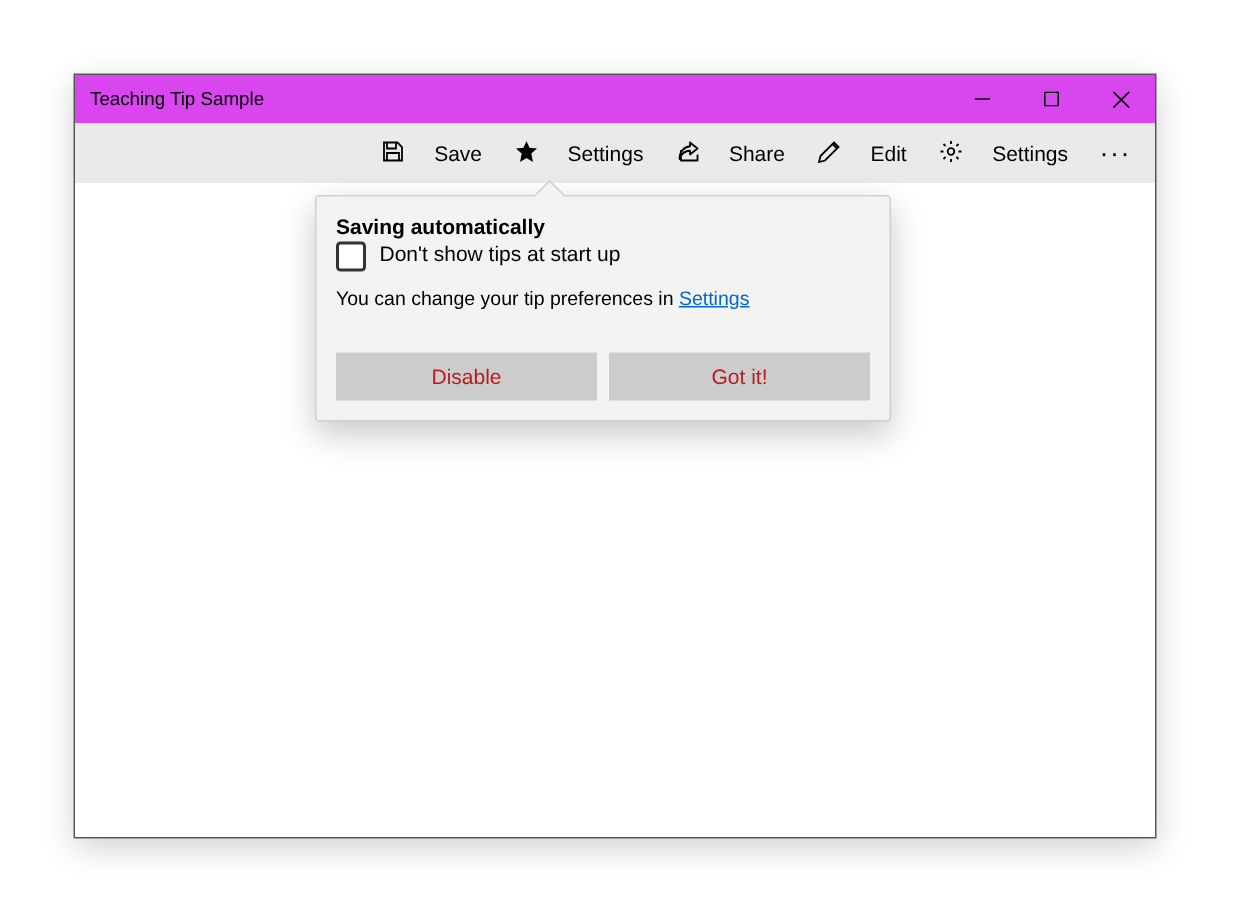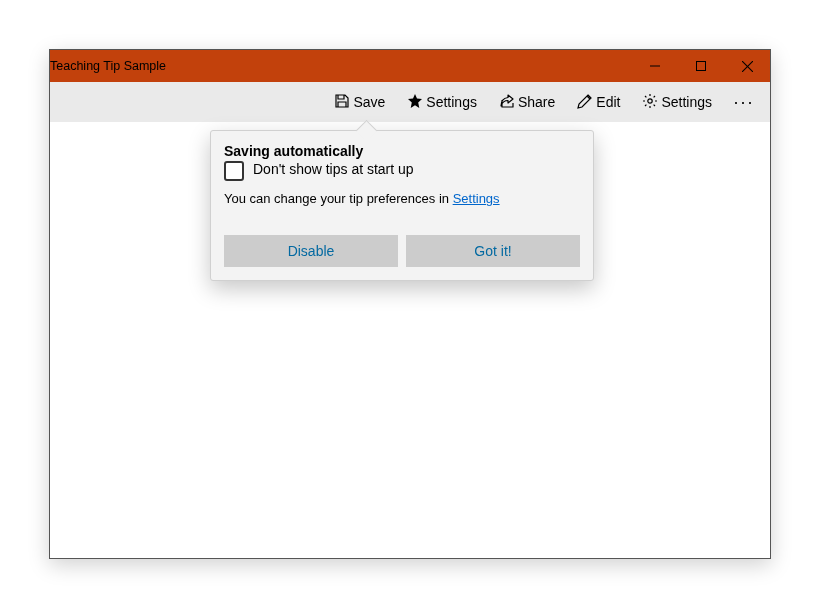--- a/index.html
+++ b/index.html
@@ -21,21 +21,22 @@
       background: #fff;
       border: 1px solid #555;
       box-shadow: 0 6px 20px rgba(0,0,0,0.18);
       display: flex;
       flex-direction: column;
     }
     .titlebar {
       height: 32px;
       display: flex;
       align-items: center;
-      background: #c2410c;
+      padding-left: 10px;
+      background: #d946ef;
     }
     .titlebar-title {
       font-size: 12.5px;
       color: #000;
       flex: 1;
     }
     .sysbtns {
       display: flex;
       height: 100%;
     }
@@ -50,21 +51,21 @@
       background: #eaeaea;
       display: flex;
       align-items: center;
       justify-content: flex-end;
       padding-right: 6px;
       position: relative;
     }
     .tbtn {
       display: flex;
       align-items: center;
-      gap: 3px;
+      gap: 19px;
       padding: 6px 11px;
       font-size: 14px;
       color: #000;
       border-radius: 2px;
     }
     .tbtn svg { flex-shrink: 0; }
     .more {
       padding: 6px 10px;
       font-size: 18px;
       letter-spacing: 1px;
@@ -138,21 +139,21 @@
     .tip-btn {
       flex: 1;
       height: 32px;
       background: #ccc;
       border: none;
       font-size: 14px;
       font-family: inherit;
       display: flex;
       align-items: center;
       justify-content: center;
-      color: #0369a1;
+      color: #b91c1c;
     }
   </style>
 </head>
 <body>
 
 <div class="window">
   <div class="titlebar">
     <span class="titlebar-title">Teaching Tip Sample</span>
     <div class="sysbtns">
       <div class="sysbtn">

